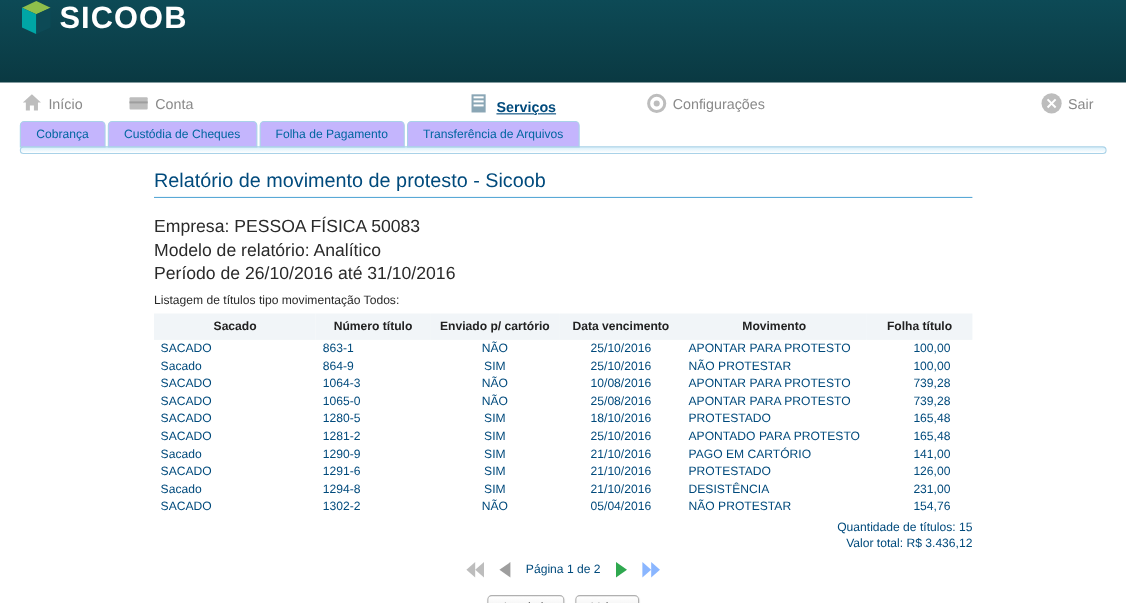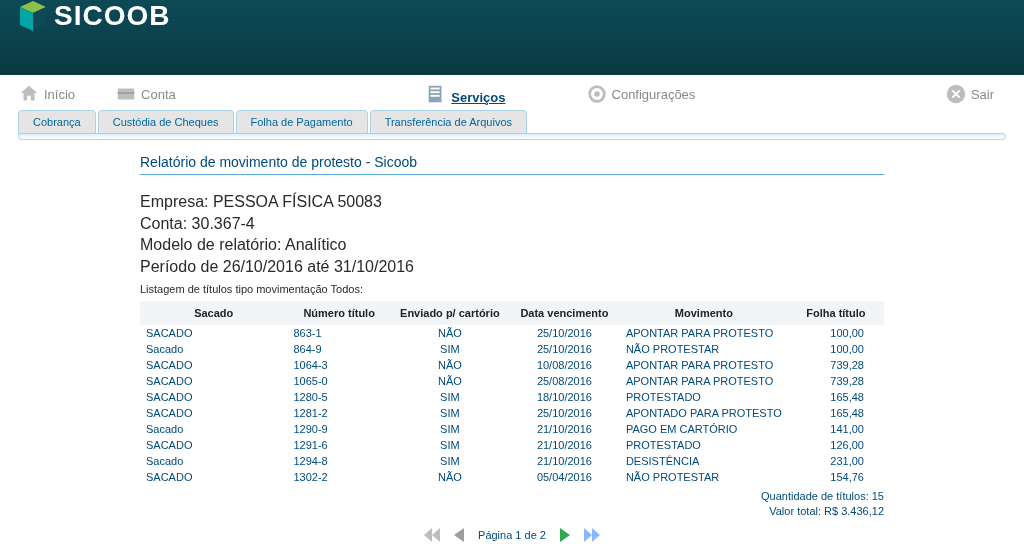--- a/index.html
+++ b/index.html
@@ -63,21 +63,21 @@
   .spacer { flex: 1; }
   
   .tabs {
     display: flex;
     padding: 0 18px;
     gap: 0;
   }
   .tab {
     border: 1px solid #a9d2e8;
     border-bottom: 1px solid #a9d2e8;
-    background: #e5e5e5;
+    background: #c4b5fd;
     color: #0066a0;
     font-size: 11px;
     padding: 5px 14px;
     border-radius: 4px 4px 0 0;
     margin-right: 2px;
     cursor: pointer;
     position: relative;
     top: 1px;
   }
   .tabline {
@@ -86,21 +86,21 @@
     background: linear-gradient(to bottom, #d9f0fb, #ffffff);
     border: 1px solid #a9d2e8;
     border-radius: 4px;
   }
   
   .content {
     padding: 14px 140px 20px 140px;
   }
   .page-title {
     color: #004a7c;
-    font-size: 14px;
+    font-size: 18px;
     border-bottom: 1px solid #5aa9d6;
     padding-bottom: 4px;
     margin-bottom: 16px;
   }
   .meta-block {
     font-size: 16px;
     color: #2a2a2a;
     line-height: 1.35;
     margin-bottom: 6px;
   }
@@ -245,21 +245,20 @@
   <div class="tab">Folha de Pagamento</div>
   <div class="tab">Transferência de Arquivos</div>
 </div>
 <div class="tabline"></div>
 
 <div class="content">
   <div class="page-title">Relatório de movimento de protesto - Sicoob</div>
 
   <div class="meta-block">
     <div>Empresa: PESSOA FÍSICA 50083</div>
-    <div>Conta: 30.367-4</div>
     <div>Modelo de relatório: Analítico</div>
     <div>Período de 26/10/2016 até 31/10/2016</div>
   </div>
   <div class="listagem">Listagem de títulos tipo movimentação Todos:</div>
 
   <table class="report">
     <thead>
       <tr>
         <th style="text-align:center;width:20%;">Sacado</th>
         <th style="width:14%;">Número título</th>

